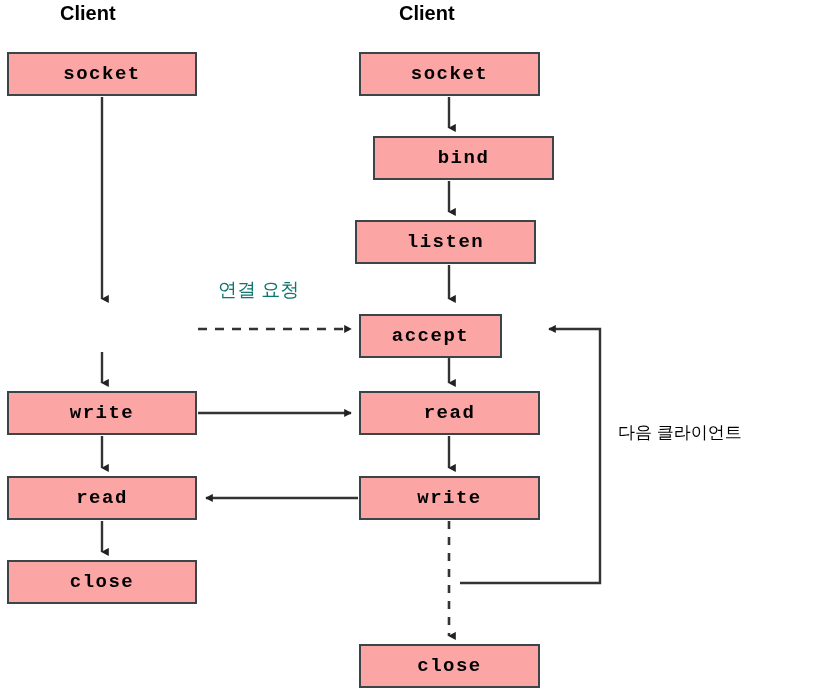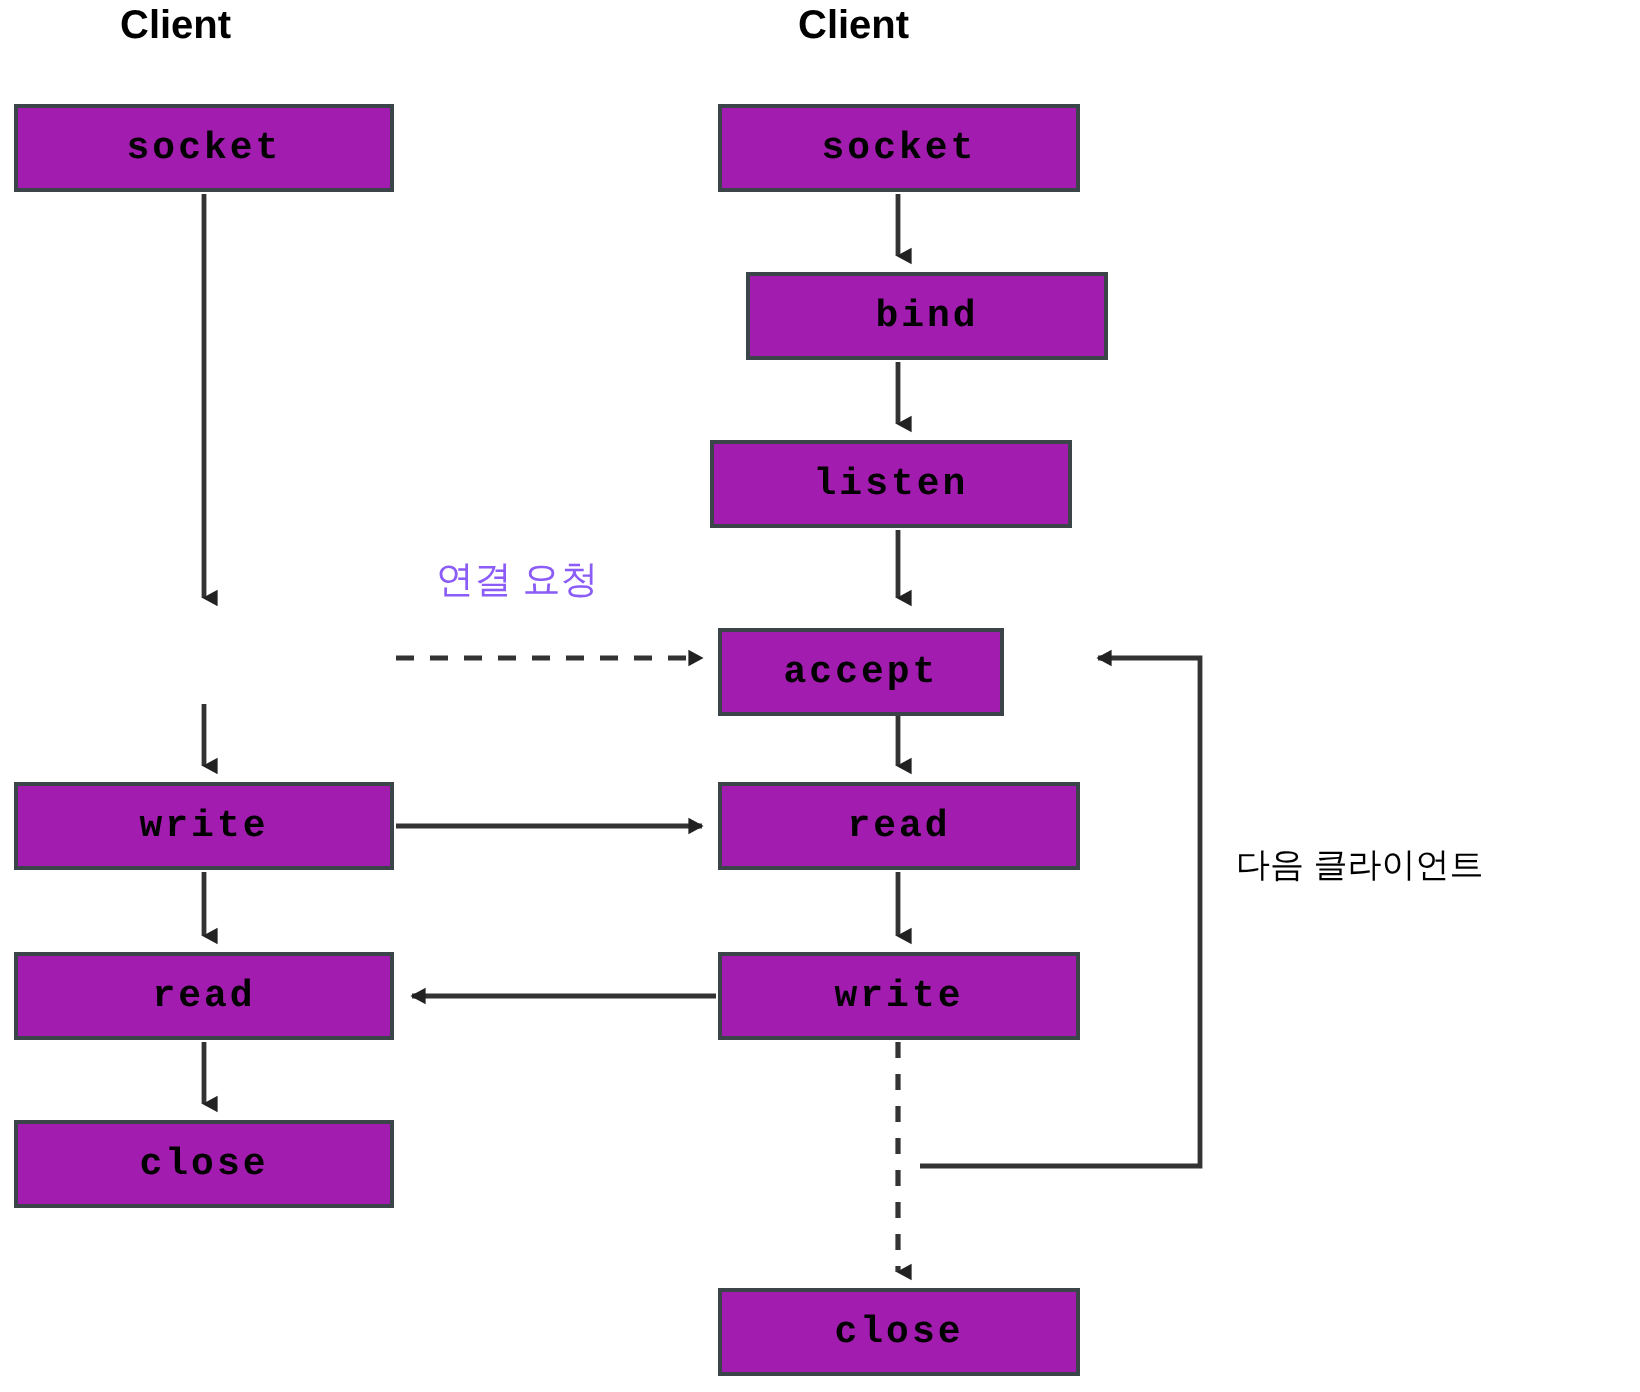--- a/index.html
+++ b/index.html
@@ -29,39 +29,39 @@
     font-family: "Liberation Sans", sans-serif;
     font-weight: bold;
     font-size: 20px;
     color: #000000;
     text-align: left;
     white-space: nowrap;
   }
   .node-box {
     position: absolute;
     box-sizing: border-box;
-    background: #a21caf;
+    background: #fca5a5;
     border: 2px solid #3b4448;
     display: flex;
     align-items: center;
     justify-content: center;
   }
   .node-label {
     font-family: "Liberation Mono", monospace;
     font-size: 19px;
     font-weight: bold;
     letter-spacing: 1.5px;
     color: #000000;
     white-space: nowrap;
   }
   .edge-label {
     position: absolute;
     font-family: "Liberation Sans", sans-serif;
     font-size: 19px;
-    color: #8b5cf6;
+    color: #0f766e;
     white-space: nowrap;
   }
   .note-text {
     position: absolute;
     font-family: "Liberation Sans", sans-serif;
     font-size: 17px;
     line-height: 25px;
     color: #000000;
     width: 200px;
   }

